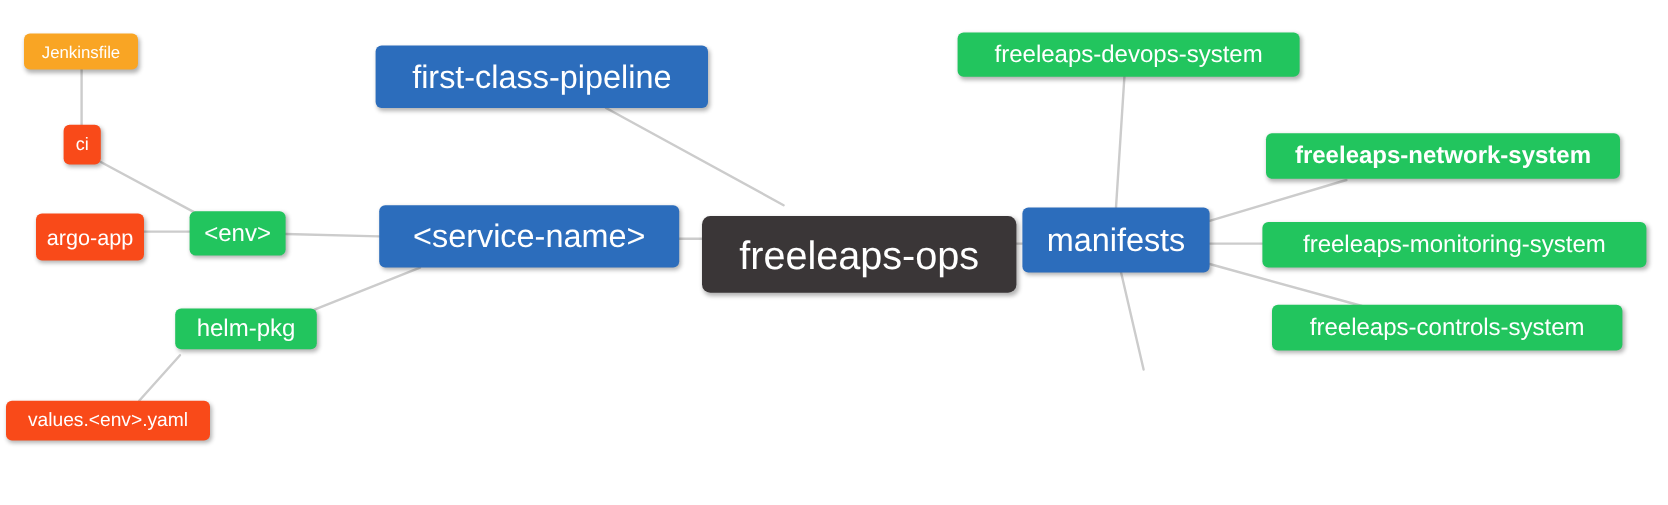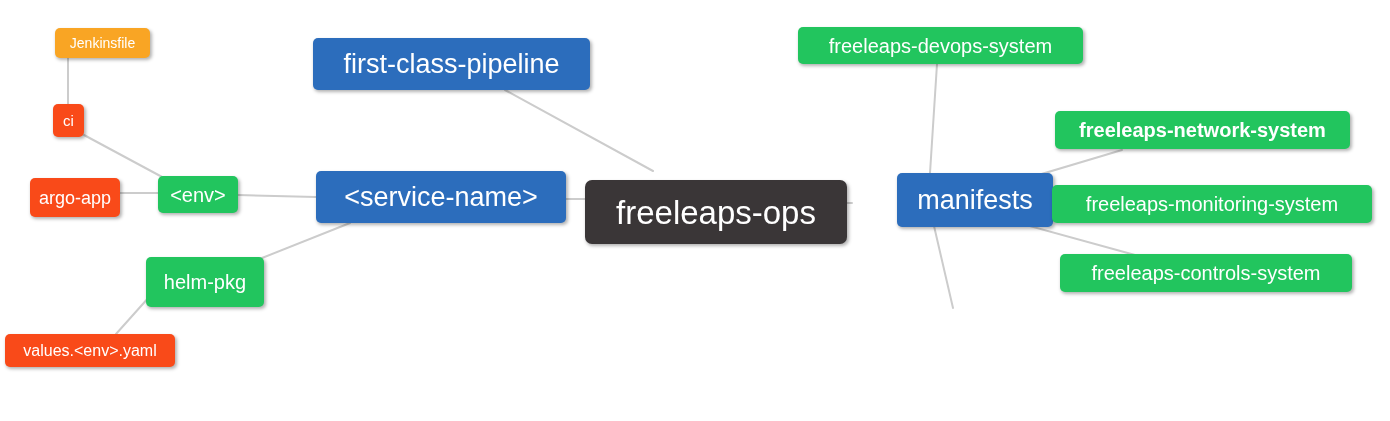--- a/index.html
+++ b/index.html
@@ -35,21 +35,21 @@
     color: #ffffff;
     border-radius: 5px;
     box-shadow: 1.5px 2px 3.5px rgba(0,0,0,0.3);
     white-space: nowrap;
     box-sizing: border-box;
     cursor: default;
     line-height: 1;
   }
   .c-blue   { background: #2c6dbc; }
   .c-green  { background: #22c55e; }
-  .c-orange { background: #f9a524; margin-left: 35px; }
+  .c-orange { background: #f9a524; }
   .c-red    { background: #f94a19; }
   .c-dark   { background: #3a3637; }
   .fs-33 { font-size: 33px; }
   .fs-27 { font-size: 27px; }
   .fs-20 { font-size: 20px; }
   .fs-18 { font-size: 18px; }
   .fs-16 { font-size: 16px; }
   .fs-15 { font-size: 15px; }
   .fs-14 { font-size: 14px; }
 </style>
@@ -74,22 +74,22 @@
     <line x1="1008" y1="220" x2="1135" y2="255"></line>
     <line x1="934" y1="226" x2="953" y2="308"></line>
   </svg>
 
   <div class="node c-orange fs-14" style="left:20px;   top:28px;  width:95px;  height:30px;">Jenkinsfile</div>
   <div class="node c-red    fs-15" style="left:53px;   top:104px; width:31px;  height:33px;">ci</div>
   <div class="node c-red    fs-18" style="left:30px;   top:178px; width:90px;  height:39px;">argo-app</div>
   <div class="node c-green  fs-20" style="left:158px;  top:176px; width:80px;  height:37px;">&lt;env&gt;</div>
   <div class="node c-blue   fs-27" style="left:313px;  top:38px;  width:277px; height:52px;">first-class-pipeline</div>
   <div class="node c-blue   fs-27" style="left:316px;  top:171px; width:250px; height:52px;">&lt;service-name&gt;</div>
-  <div class="node c-green  fs-20" style="left:146px;  top:257px; width:118px; height:50px;">helm-pkg</div>
+  <div class="node c-green  fs-20" style="left:146px;  top:257px; width:118px; height:34px;">helm-pkg</div>
   <div class="node c-red    fs-16" style="left:5px;    top:334px; width:170px; height:33px;">values.&lt;env&gt;.yaml</div>
   <div class="node c-dark   fs-33" style="left:585px;  top:180px; width:262px; height:64px; border-radius:7px;">freeleaps-ops</div>
-  <div class="node c-blue   fs-27" style="left:852px;  top:173px; width:156px; height:54px;margin-left:45px;">manifests</div>
+  <div class="node c-blue   fs-27" style="left:852px;  top:173px; width:156px; height:54px;">manifests</div>
   <div class="node c-green  fs-20" style="left:798px;  top:27px;  width:285px; height:37px;text-align:center;">freeleaps-devops-system</div>
   <div class="node c-green  fs-20" style="left:1055px; top:111px; width:295px; height:38px;font-weight:bold;">freeleaps-network-system</div>
   <div class="node c-green  fs-20" style="left:1052px; top:185px; width:320px; height:38px;">freeleaps-monitoring-system</div>
   <div class="node c-green  fs-20" style="left:1060px; top:254px; width:292px; height:38px;">freeleaps-controls-system</div>
 
 </div>
 
 </body></html>

